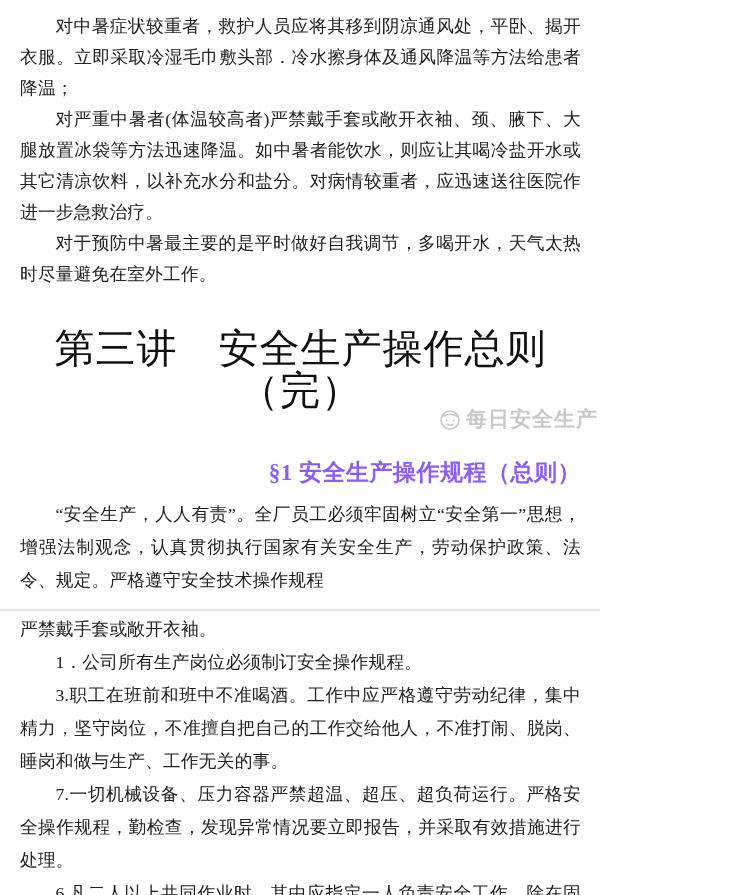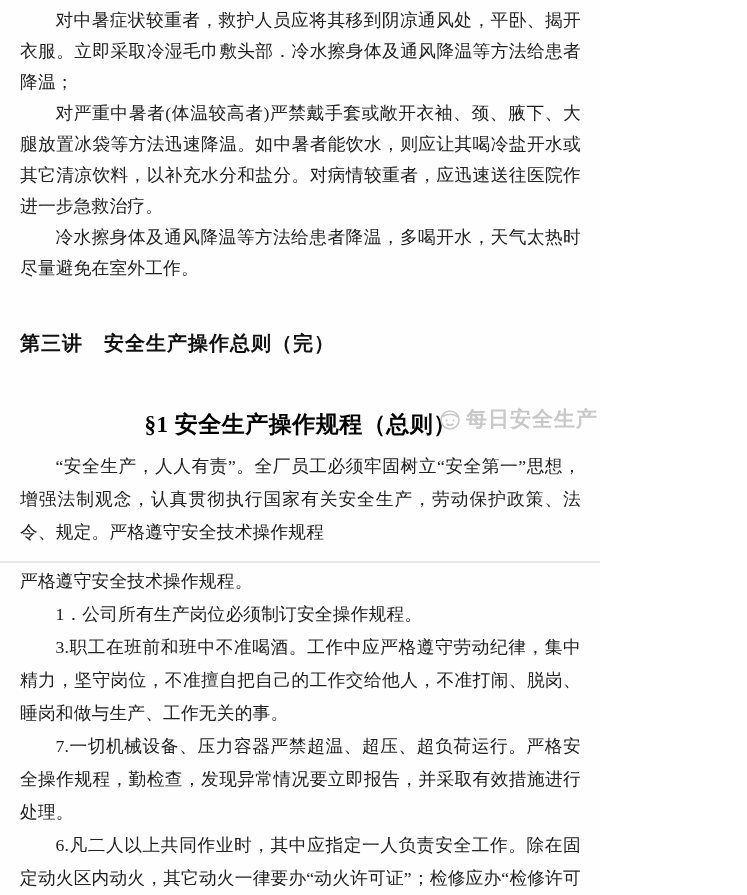--- a/index.html
+++ b/index.html
@@ -3,37 +3,37 @@
 <meta charset="utf-8">
 <style>
   html,body{margin:0;padding:0;}
   body{
     width:747px;height:895px;overflow:hidden;background:#ffffff;
     font-family:"Liberation Serif","DejaVu Serif",serif;
   }
   .page{
     position:relative;width:600px;height:895px;overflow:hidden;
     background:#fefefe;color:#212121;box-sizing:border-box;
-    padding:5px 19px 0 20px;
+    padding:11px 19px 0 20px;
   }
   .sec1 p, .sec2 p{
     margin:0;font-size:17.7px;line-height:31px;
     text-align:justify;text-justify:inter-ideograph;
     text-indent:2em;color:#212121;
     letter-spacing:0.2px;
   }
   .sec2 p{line-height:33px;}
   .noindent{text-indent:0 !important;}
   h1.chapter{
-    margin:38px 0 0 0;font-size:20px;line-height:42px;font-weight:bold;
-    text-align:left;color:#111;letter-spacing:1px;text-indent:0;
+    margin:38px 0 0 0;font-size:40px;line-height:42px;font-weight:normal;
+    text-align:center;color:#111;letter-spacing:1px;text-indent:0;
   }
   h2.sub{
     margin:45px 0 0 0;font-size:23px;line-height:32px;font-weight:bold;
-    text-align:center;color:#000000;letter-spacing:0.5px;text-indent:0;
+    text-align:right;color:#8b5cf6;letter-spacing:0.5px;text-indent:0;
   }
   .intro{margin-top:9px !important;}
   .pagebreak{
     height:0;border:none;border-top:2px solid #e7e7e7;
     margin:12px -19px 0 -20px;
   }
   .cont{margin-top:2px !important;}
   .watermark{
     position:absolute;top:405px;right:2px;z-index:5;
     display:flex;align-items:center;gap:3px;
@@ -46,33 +46,33 @@
   .watermark svg{display:block;}
 </style>
 </head>
 <body>
 
 <div class="page">
 
   <div class="sec1">
     <p>对中暑症状较重者，救护人员应将其移到阴凉通风处，平卧、揭开衣服。立即采取冷湿毛巾敷头部．冷水擦身体及通风降温等方法给患者降温；</p>
     <p>对严重中暑者(体温较高者)严禁戴手套或敞开衣袖、颈、腋下、大腿放置冰袋等方法迅速降温。如中暑者能饮水，则应让其喝冷盐开水或其它清凉饮料，以补充水分和盐分。对病情较重者，应迅速送往医院作进一步急救治疗。</p>
-    <p>冷水擦身体及通风降温等方法给患者降温，多喝开水，天气太热时尽量避免在室外工作。</p>
+    <p>对于预防中暑最主要的是平时做好自我调节，多喝开水，天气太热时尽量避免在室外工作。</p>
   </div>
 
   <h1 class="chapter">第三讲　安全生产操作总则（完）</h1>
 
   <h2 class="sub">§1 安全生产操作规程（总则）</h2>
 
   <div class="sec2">
     <p class="intro">“安全生产，人人有责”。全厂员工必须牢固树立“安全第一”思想，增强法制观念，认真贯彻执行国家有关安全生产，劳动保护政策、法令、规定。严格遵守安全技术操作规程</p>
 
     <hr class="pagebreak">
 
-    <p class="cont noindent">严格遵守安全技术操作规程。</p>
+    <p class="cont noindent">严禁戴手套或敞开衣袖。</p>
 
     <p>1．公司所有生产岗位必须制订安全操作规程。</p>
     <p>3.职工在班前和班中不准喝酒。工作中应严格遵守劳动纪律，集中精力，坚守岗位，不准擅自把自己的工作交给他人，不准打闹、脱岗、睡岗和做与生产、工作无关的事。</p>
     <p>7.一切机械设备、压力容器严禁超温、超压、超负荷运行。严格安全操作规程，勤检查，发现异常情况要立即报告，并采取有效措施进行处理。</p>
     <p>6.凡二人以上共同作业时，其中应指定一人负责安全工作。除在固定动火区内动火，其它动火一律要办“动火许可证”；检修应办“检修许可证”；登高作业要办理“高处作业许可证”；其他高危作业要办理安全许可证。凡在有毒区域内工作，必须配戴防毒面具，并有人</p>
   </div>
 
   <div class="watermark">
     <span>
       <svg width="26" height="26" viewBox="0 0 26 26" fill="none" stroke="#bfbfbf" stroke-width="1.6">

